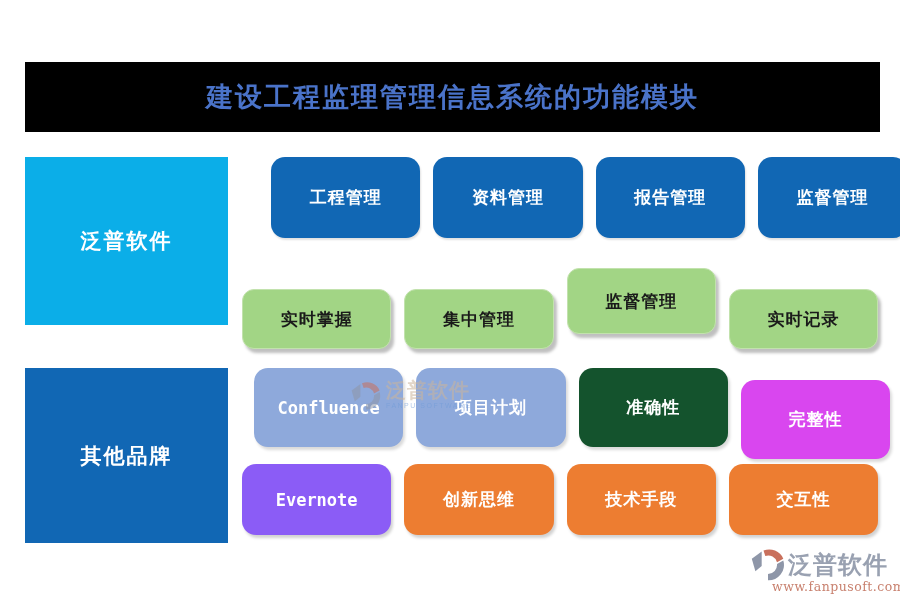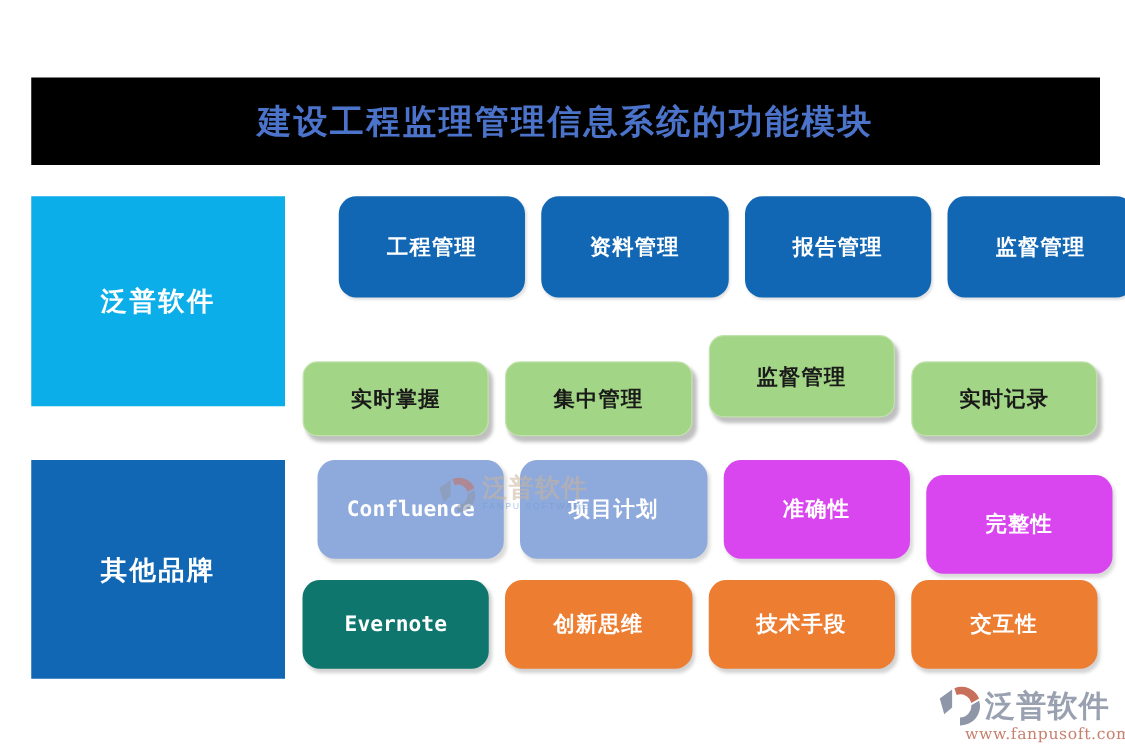--- a/index.html
+++ b/index.html
@@ -84,26 +84,26 @@
   <div class="row row-2">
     <div class="card" style="background-color: rgb(162, 213, 133);">实时掌握</div>
     <div class="card" style="background-color: rgb(162, 213, 133);">集中管理</div>
     <div class="card tall" style="background-color: rgb(162, 213, 133);">监督管理</div>
     <div class="card" style="background-color: rgb(162, 213, 133);">实时记录</div>
   </div>
 
   <div class="row row-3">
     <div class="card latin" style="background-color: rgb(142, 169, 219);">Confluence</div>
     <div class="card" style="background-color: rgb(142, 169, 219);">项目计划</div>
-    <div class="card" style="background-color: #d946ef;">准确性</div>
+    <div class="card" style="background-color: #14532d;">准确性</div>
     <div class="card" style="background-color: #d946ef; margin-top: 12px;">完整性</div>
   </div>
 
   <div class="row row-4">
-    <div class="card latin" style="background-color: #0f766e;">Evernote</div>
+    <div class="card latin" style="background-color: #8b5cf6;">Evernote</div>
     <div class="card" style="background-color: rgb(237, 125, 49);">创新思维</div>
     <div class="card" style="background-color: rgb(237, 125, 49);">技术手段</div>
     <div class="card" style="background-color: rgb(237, 125, 49);">交互性</div>
   </div>
 
   <div class="watermark">
     <svg class="logo-svg" width="32" height="32" viewBox="0 0 40 40">
       <path d="M2 13 L13 5 L13 21 L6 27 Z" fill="#8e96a8"></path>
       <path d="M15 4 A17 17 0 0 1 37 13 L30 17 A10 10 0 0 0 17 10 Z" fill="#c9705c"></path>
       <path d="M37 15 A17 17 0 0 1 20 37 L20 30 A10 10 0 0 0 30 19 Z" fill="#8e96a8"></path>

